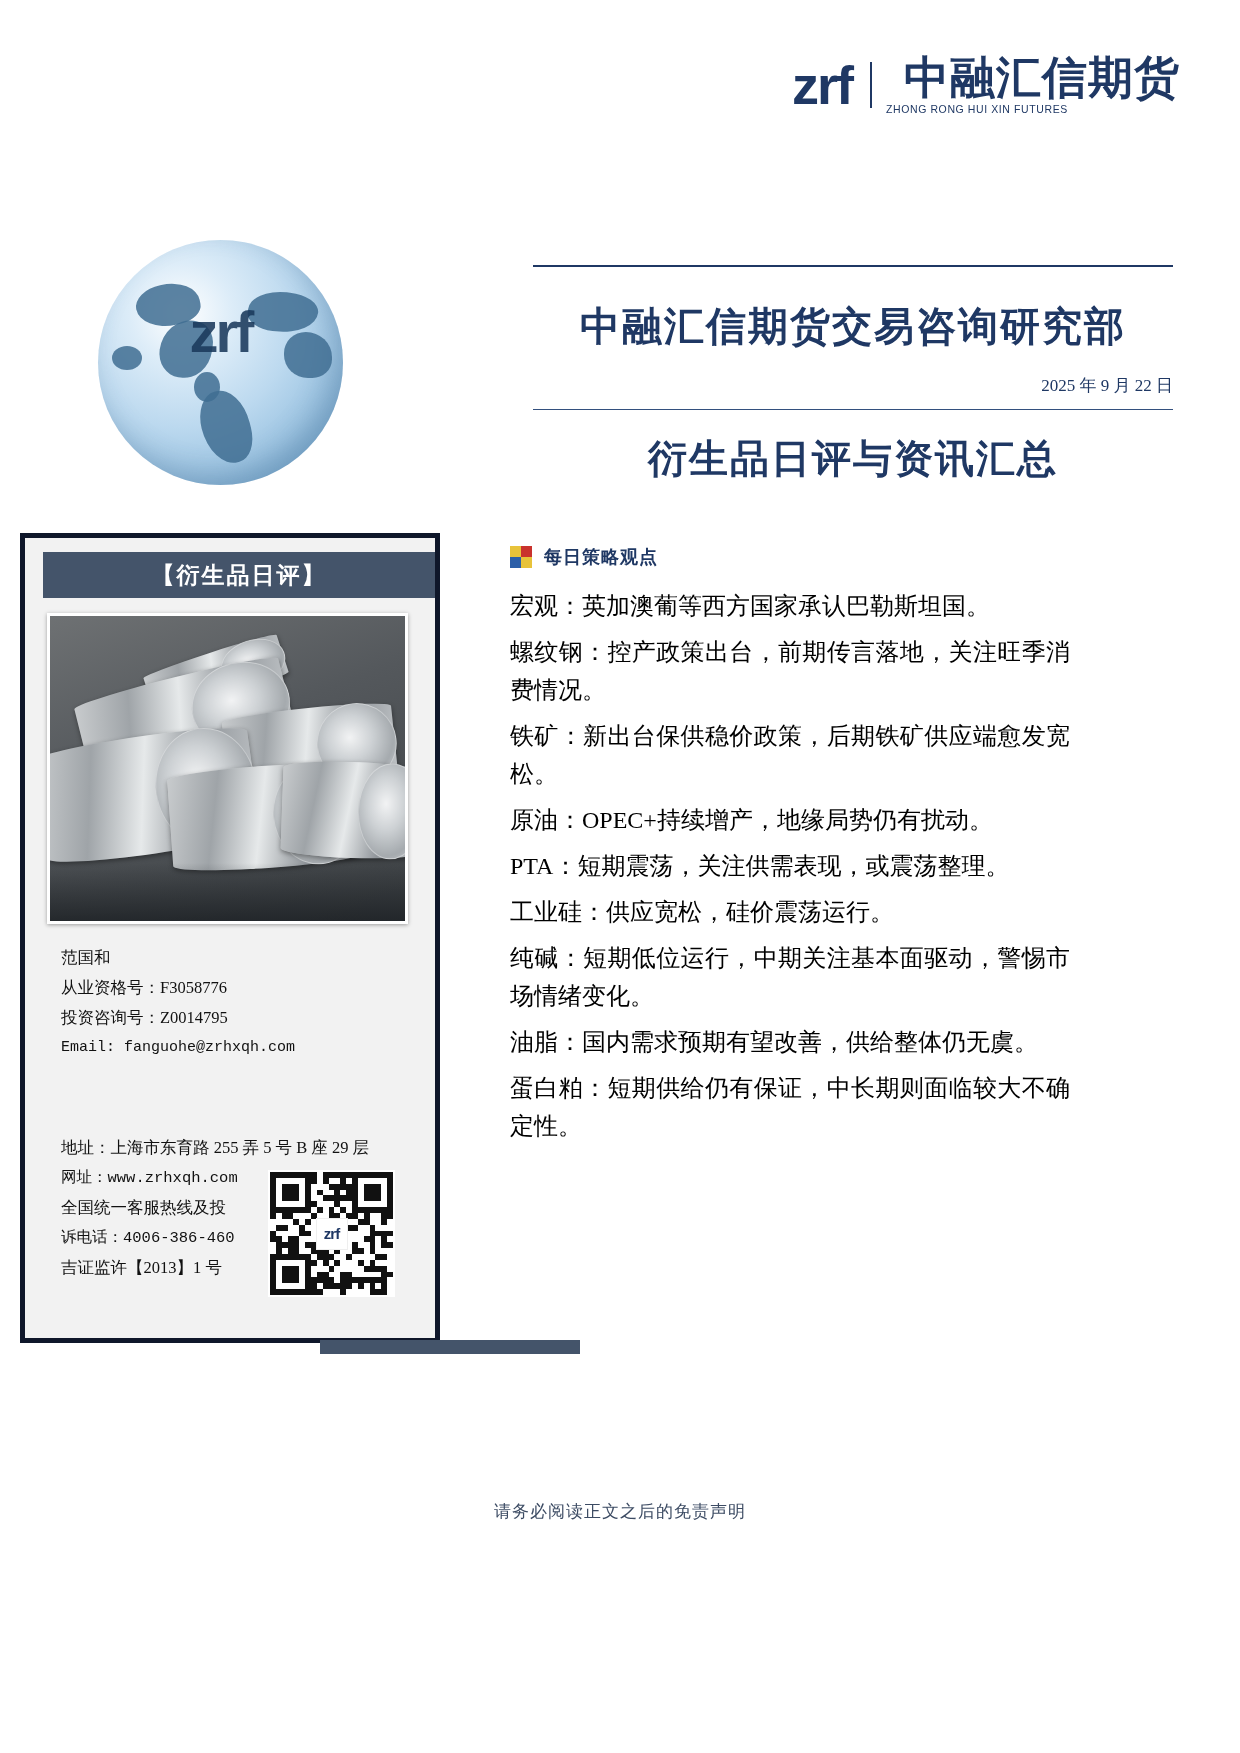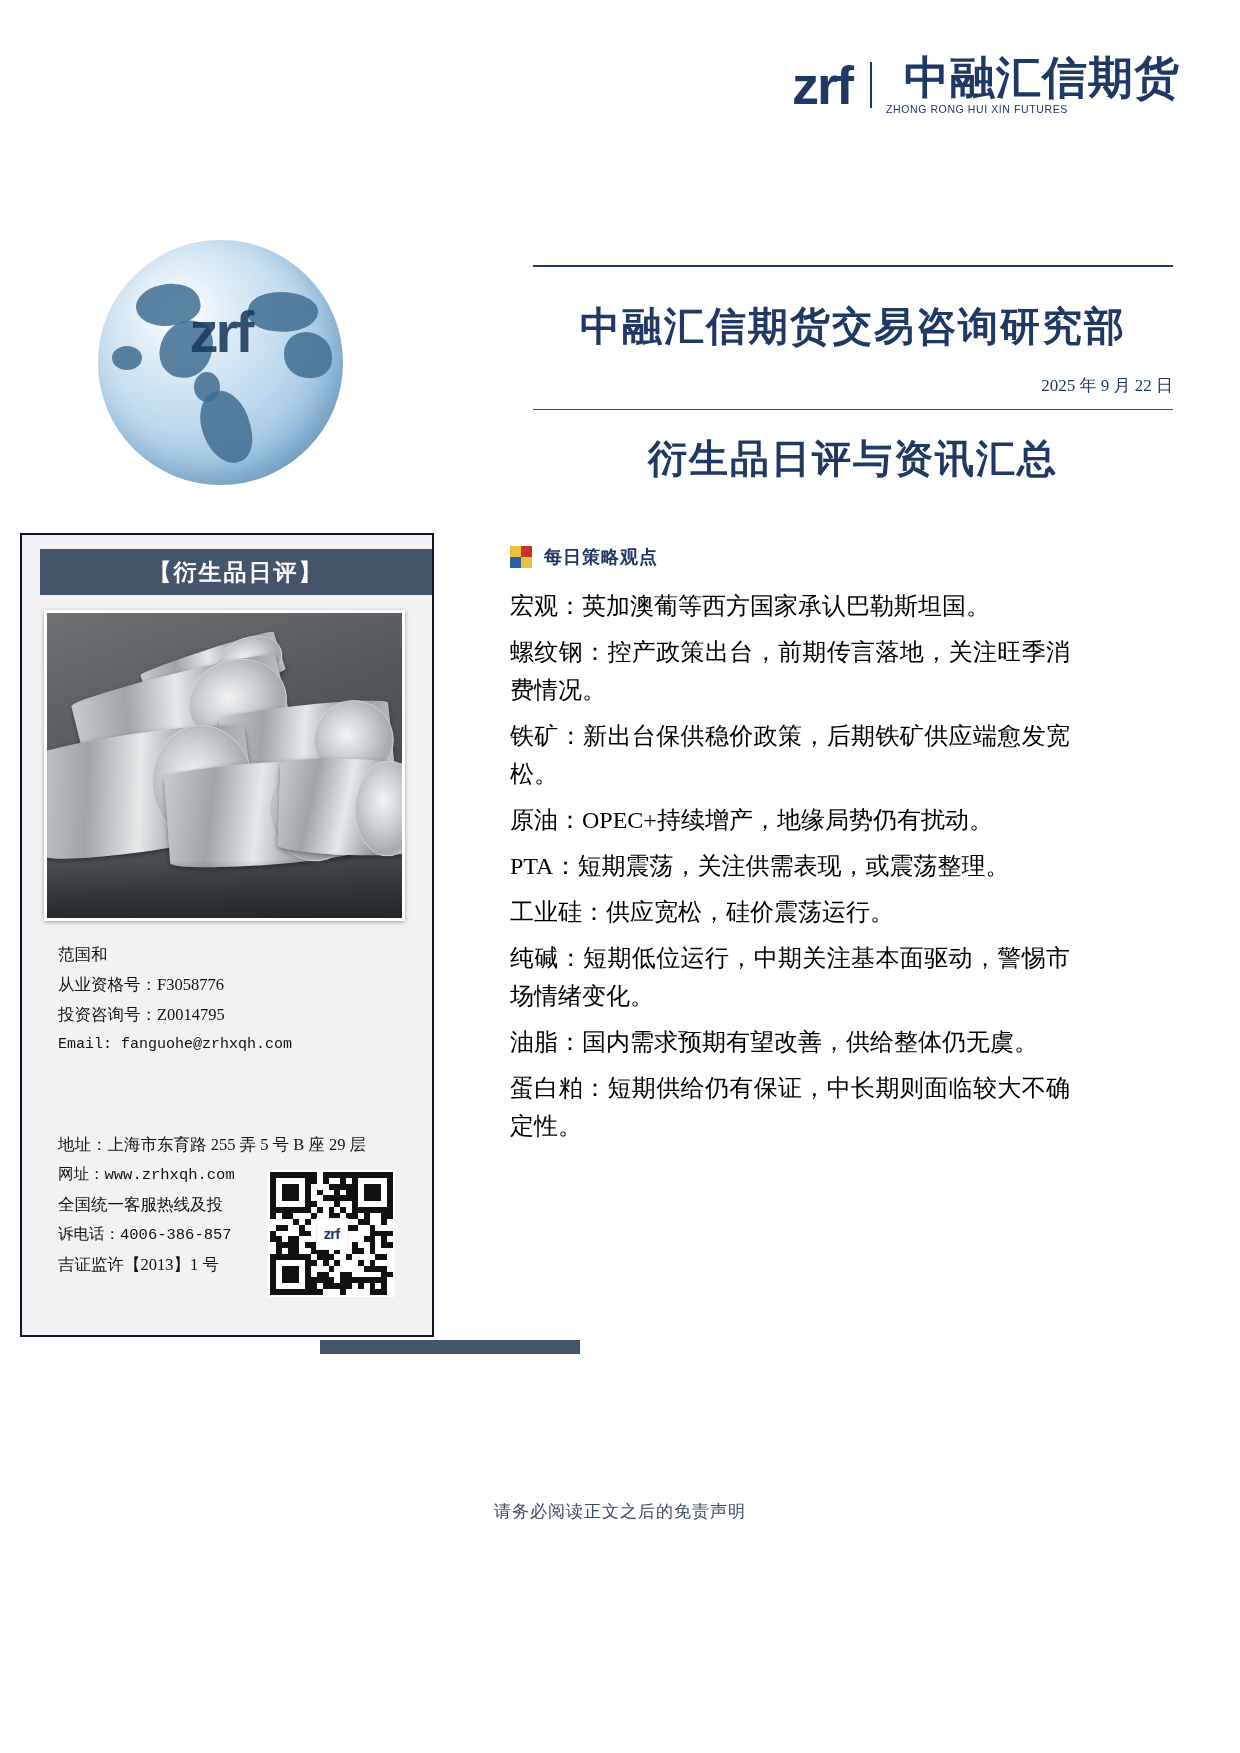--- a/index.html
+++ b/index.html
@@ -134,21 +134,21 @@
   }
 
   
   .left-card {
     position: absolute;
     left: 20px;
     top: 533px;
     width: 410px;
     height: 800px;
     background: #f2f2f2;
-    border: 2px solid #0f172a;
+    border: 5px solid #0f172a;
   }
   .card-banner {
     position: absolute;
     left: 18px;
     top: 14px;
     width: 392px;
     height: 46px;
     background: #44546a;
     color: #ffffff;
     font-size: 23px;
@@ -383,21 +383,21 @@
     <div>范国和</div>
     <div>从业资格号：F3058776</div>
     <div>投资咨询号：Z0014795</div>
     <div class="mono">Email: fanguohe@zrhxqh.com</div>
   </div>
 
   <div class="card-contact">
     <div>地址：上海市东育路 255 弄 5 号 B 座 29 层</div>
     <div class="mono">网址：www.zrhxqh.com</div>
     <div>全国统一客服热线及投</div>
-    <div class="mono">诉电话：4006-386-857</div>
+    <div class="mono">诉电话：4006-386-460</div>
     <div>吉证监许【2013】1 号</div>
   </div>
 </div>
 
 <div class="qr">
   <div class="qr-grid">
       <i class="on"></i>
       <i class="on"></i>
       <i class="on"></i>
       <i class="on"></i>

